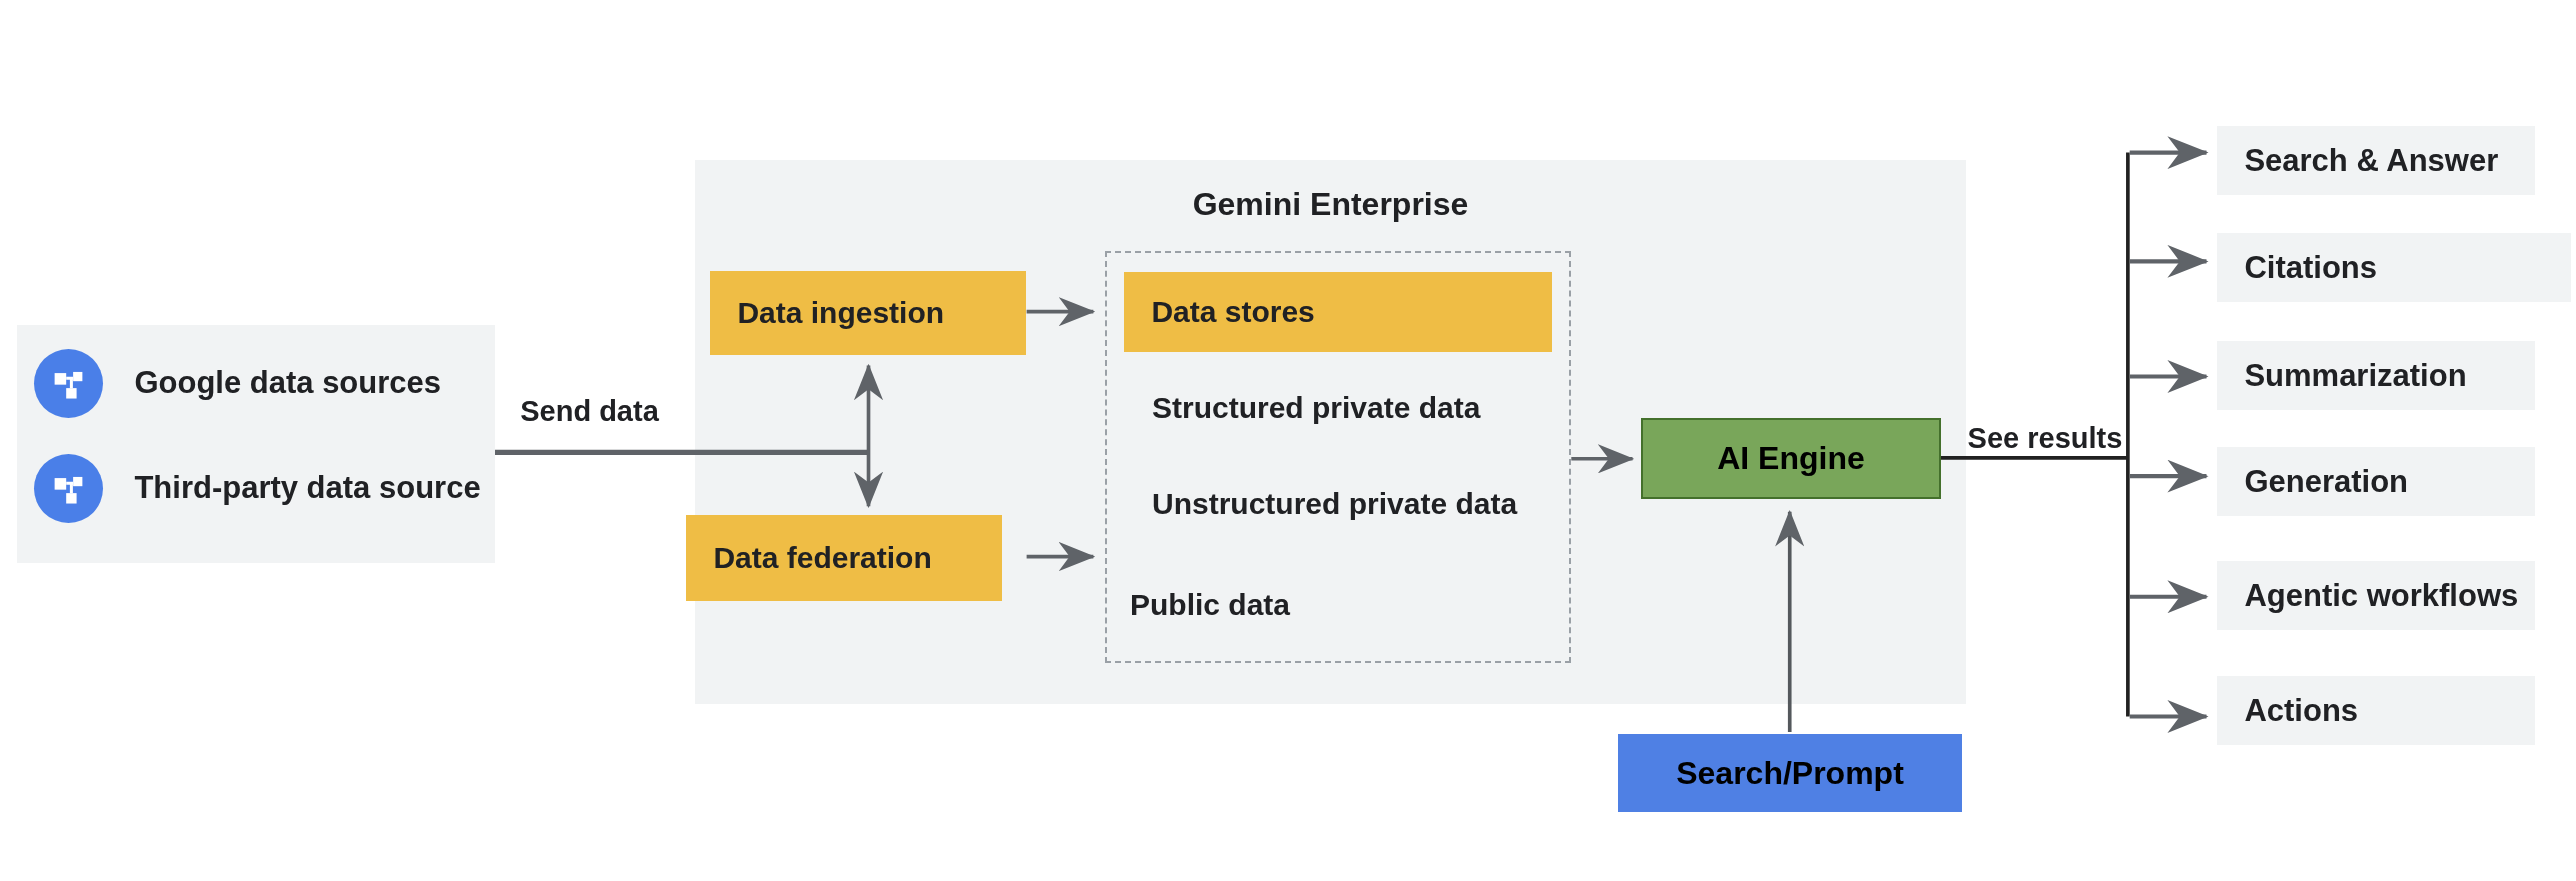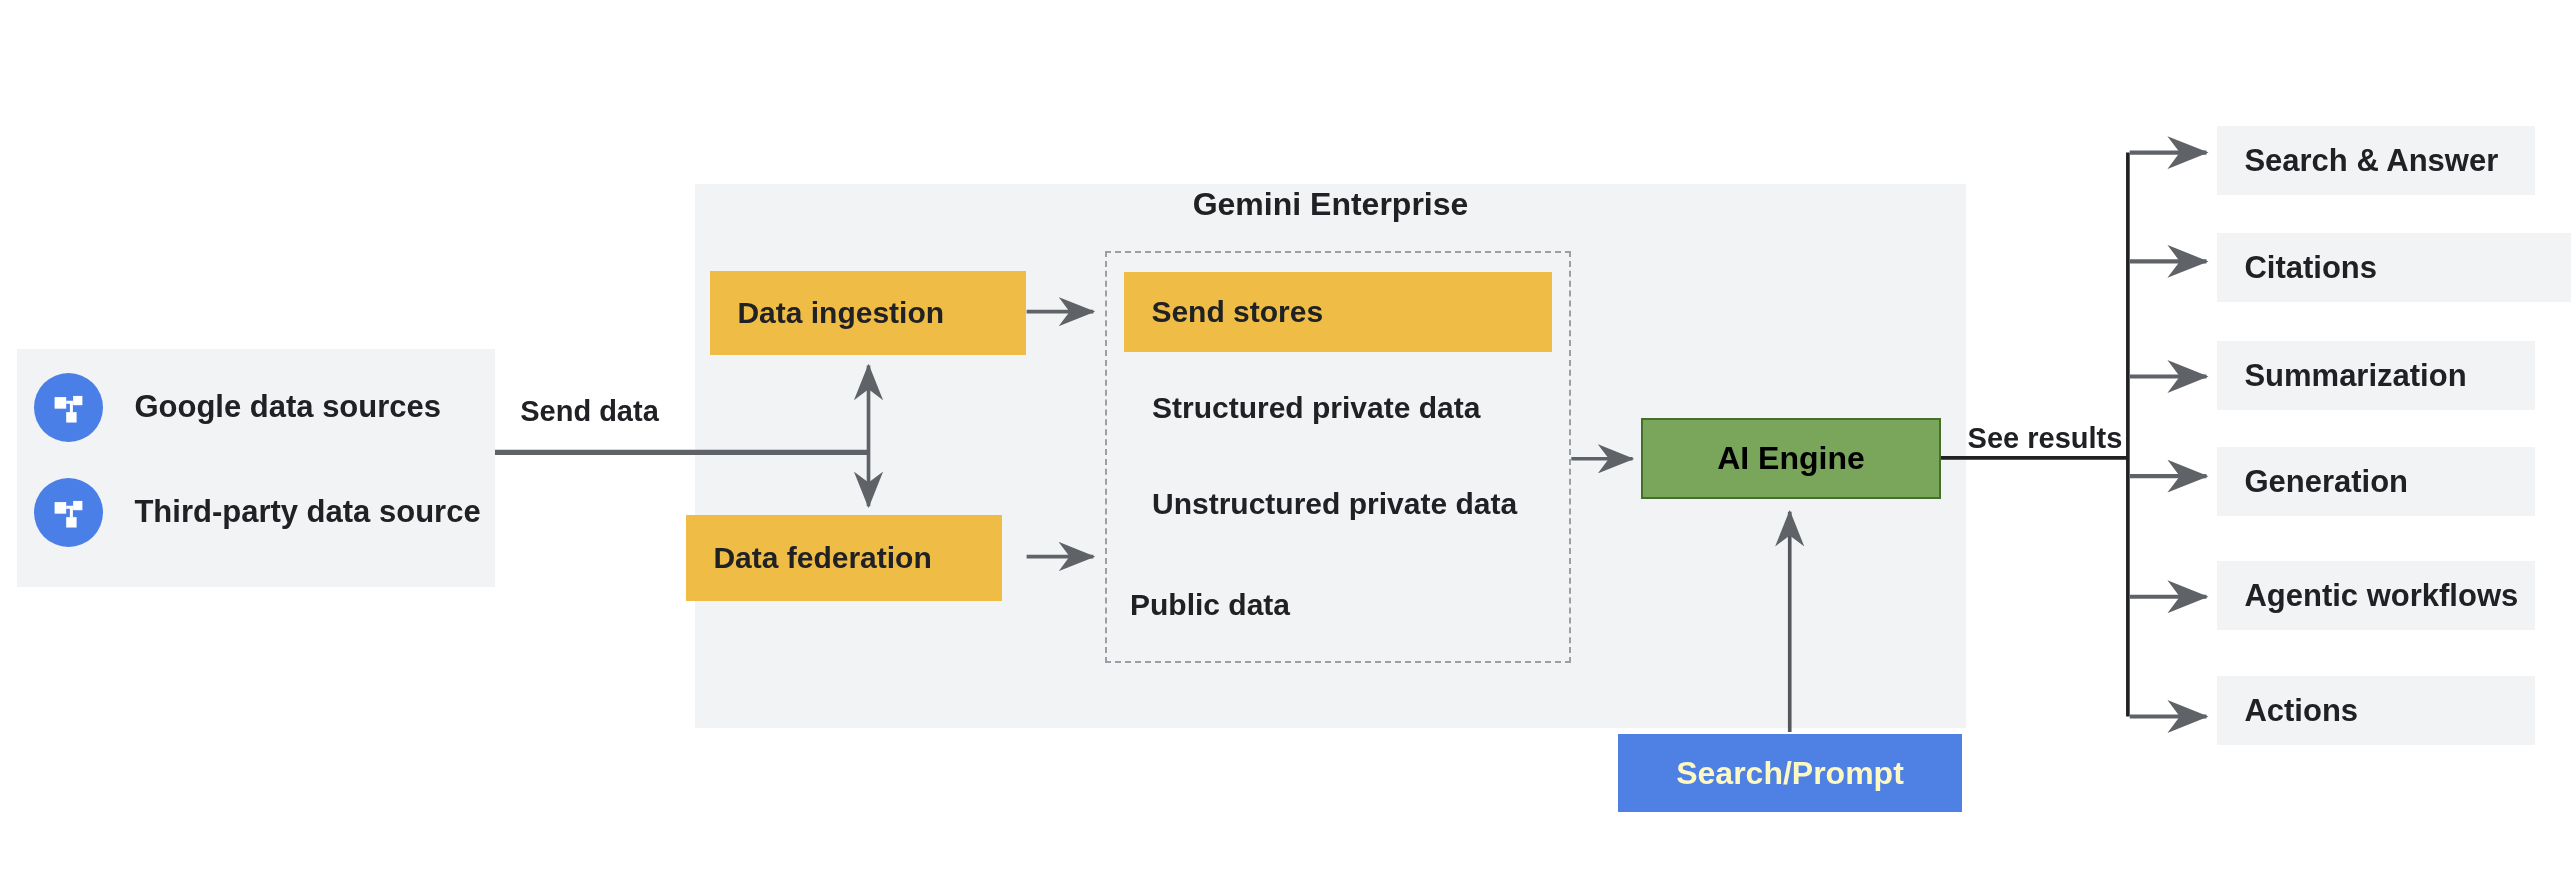--- a/index.html
+++ b/index.html
@@ -16,38 +16,38 @@
     --dash:#9aa0a6;
   }
   html,body{margin:0;padding:0;}
   body{
     font-family:"Liberation Sans", sans-serif;
     background:var(--bg);
     width:2576px;height:881px;position:relative;overflow:hidden;
     color:var(--ink);
   }
   .abs{position:absolute;}
-  .panel{background:var(--panel);margin-top:24px;}
+  .panel{background:var(--panel);}
   .vcenter{transform:translateY(-52%);}
   
   .src-row-label{font-size:31px;font-weight:bold;white-space:nowrap;}
   .src-icon{width:69px;height:69px;border-radius:50%;background:var(--icon-blue);
     display:flex;align-items:center;justify-content:center;}
   
   .ybox{background:var(--yellow);display:flex;align-items:center;
     font-size:30px;font-weight:bold;padding-left:27.4px;box-sizing:border-box;}
   
   .drow{font-size:30px;font-weight:bold;white-space:nowrap;}
   .title{font-size:32px;font-weight:bold;text-align:center;}
   .edge-label{font-size:29px;font-weight:bold;text-align:center;white-space:nowrap;}
   .ai{background:var(--green);border:2.7px solid var(--green-border);box-sizing:border-box;
     display:flex;align-items:center;justify-content:center;color:#000000;
     font-size:32px;font-weight:bold;}
   .prompt{background:var(--blue);display:flex;align-items:center;justify-content:center;
-    color:#fef9c3;font-size:32px;font-weight:bold;text-align:center;}
+    color:#000000;font-size:32px;font-weight:bold;text-align:center;}
   .out{background:var(--panel);display:flex;align-items:center;padding-left:27.4px;
     box-sizing:border-box;font-size:31px;font-weight:bold;white-space:nowrap;}
   .dashed-group{border:2.7px dashed var(--dash);box-sizing:border-box;}
   svg.wires{position:absolute;left:0;top:0;z-index:1;pointer-events:none;}
   .node{z-index:2;}
 </style>
 </head>
 <body>
 
 <svg class="wires" width="2576" height="881" viewBox="0 0 2818 964">
@@ -113,21 +113,21 @@
 <div class="abs ybox node" style="left:710px;top:271px;width:316px;height:84px;">
   <span>Data ingestion</span>
 </div>
 
 <div class="abs ybox node" style="left:686px;top:515px;width:316px;height:86px;">
   <span>Data federation</span>
 </div>
 
 <div class="abs dashed-group node" style="left:1105px;top:251px;width:466px;height:412px;"></div>
 <div class="abs ybox node" style="left:1124px;top:272px;width:428px;height:80px;">
-  <span>Send stores</span>
+  <span>Data stores</span>
 </div>
 <div class="abs drow vcenter node" style="left:1152px;top:409px;">Structured private data</div>
 <div class="abs drow vcenter node" style="left:1152px;top:505px;">Unstructured private data</div>
 <div class="abs drow vcenter node" style="left:1130px;top:606px;">Public data</div>
 
 <div class="abs ai node" style="left:1641px;top:418px;width:300px;height:81px;">
   <span>AI Engine</span>
 </div>
 
 <div class="abs edge-label node" style="left:1949px;top:422px;width:192px;">See results</div>

